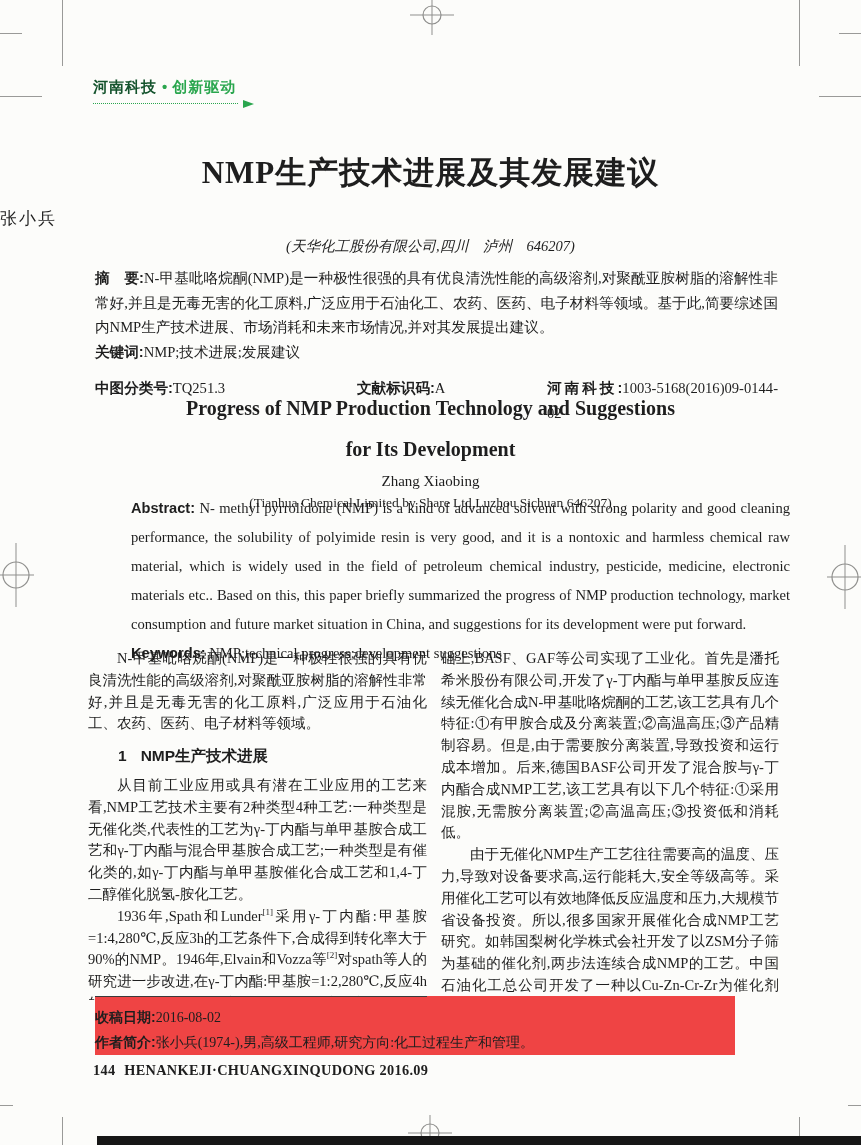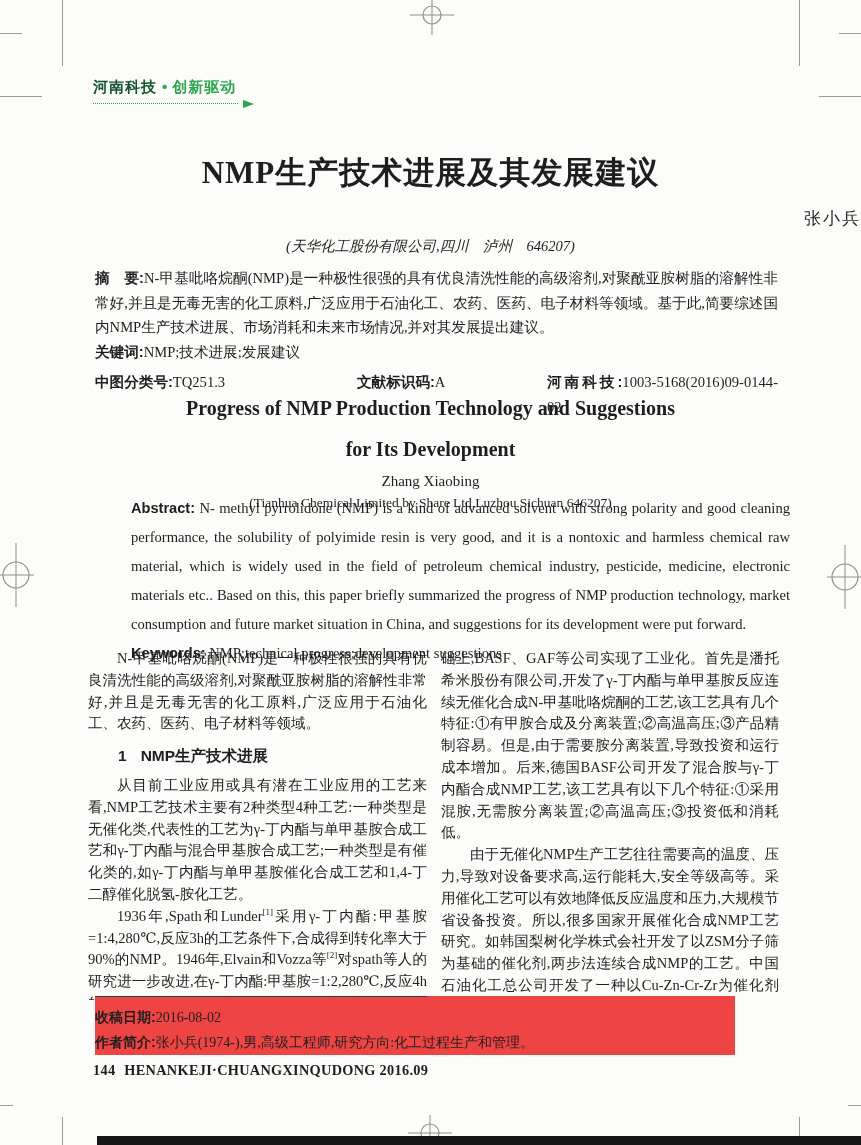--- a/index.html
+++ b/index.html
@@ -18,27 +18,27 @@
   .masthead{position:absolute;top:78px;left:93px;font-family:"Liberation Sans","DejaVu Sans",sans-serif;font-size:15px;}
   .masthead-inner{position:relative;display:inline-block;padding:0 2px 6px 0;border-bottom:1px dotted #2aa64e;}
   .masthead .journal{color:#14532d;font-weight:700;letter-spacing:1px;}
   .masthead .dot{color:#2aa64e;margin:0 5px;font-weight:700;}
   .masthead .column{color:#2aa64e;font-weight:700;letter-spacing:1px;}
   .masthead .arrow{position:absolute;right:-16px;bottom:-5px;width:0;height:0;
     border-left:11px solid #2aa64e;border-top:4px solid transparent;border-bottom:4px solid transparent;}
   
   .title-cn{position:absolute;top:152px;left:0;width:100%;text-align:center;
     font-size:31px;font-weight:700;letter-spacing:1px;}
-  .author-cn{position:absolute;top:207px;left:0;width:100%;text-align:right;font-size:17px;letter-spacing:2px;}
+  .author-cn{position:absolute;top:207px;left:0;width:100%;text-align:left;font-size:17px;letter-spacing:2px;}
   .affil-cn{position:absolute;top:237px;left:0;width:100%;text-align:center;font-size:14.5px;font-style:italic;}
   
   .abs-cn{position:absolute;top:266px;left:95px;width:683px;font-size:14.6px;line-height:24.5px;text-align:justify;}
   .lbl{font-family:"Liberation Sans","DejaVu Sans",sans-serif;font-weight:700;}
   .kw-line{text-align:left;}
-  .meta-line{display:flex;margin-top:6px;}
+  .meta-line{display:flex;margin-top:12px;}
   .meta-item1{width:262px;} .meta-item2{width:190px;} .meta-item3{flex:1;}
   
   .en-head{position:absolute;top:388px;left:0;width:100%;text-align:center;}
   .title-en{font-size:20px;font-weight:700;line-height:41px;}
   .author-en{font-size:15px;margin-top:3px;}
   .affil-en{font-size:13.5px;margin-top:5px;}
   
   .abs-en{position:absolute;top:494px;left:106px;width:659px;font-size:14.6px;line-height:29px;text-align:justify;margin-left:25px;}
   .abs-en .kw-line{text-align:left;}
   

